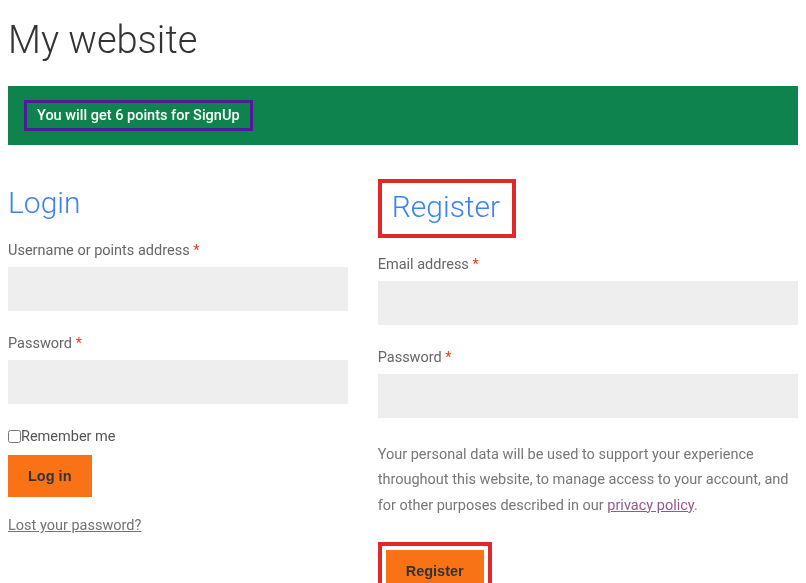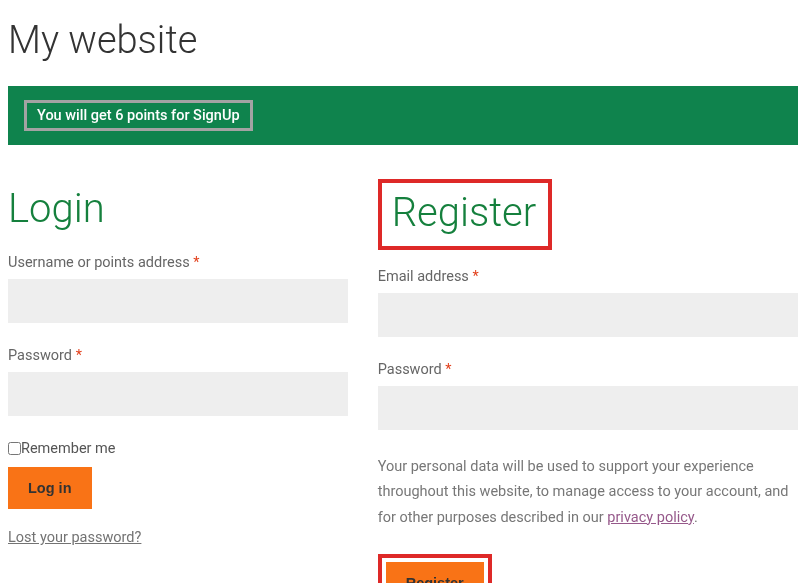--- a/index.html
+++ b/index.html
@@ -16,43 +16,43 @@
       color: #333;
       margin: 10px 0 24px 0;
     }
     .notice {
       background: #0f834d;
       padding: 14px 16px;
       margin-bottom: 40px;
     }
     .notice-inner {
       display: inline-block;
-      border: 3px solid #a3a3a3;
+      border: 3px solid #4c1d95;
       padding: 4px 10px;
       color: #fff;
       font-size: 14.5px;
       font-weight: 500;
     }
     .columns {
       display: flex;
       gap: 30px;
     }
     .col {
       flex: 1;
     }
     .col-login {
       flex: 0 0 43%;
     }
     .col-register {
       flex: 1;
     }
     .section-heading {
-      font-size: 40px;
+      font-size: 30px;
       font-weight: 300;
-      color: #15803d;
+      color: #3b82f6;
       margin-bottom: 22px;
       display: inline-block;
     }
     .heading-box {
       border: 4px solid #de2928;
       display: inline-block;
       padding: 6px 12px 10px 10px;
       margin-bottom: 18px;
       margin-top: -6px;
     }

